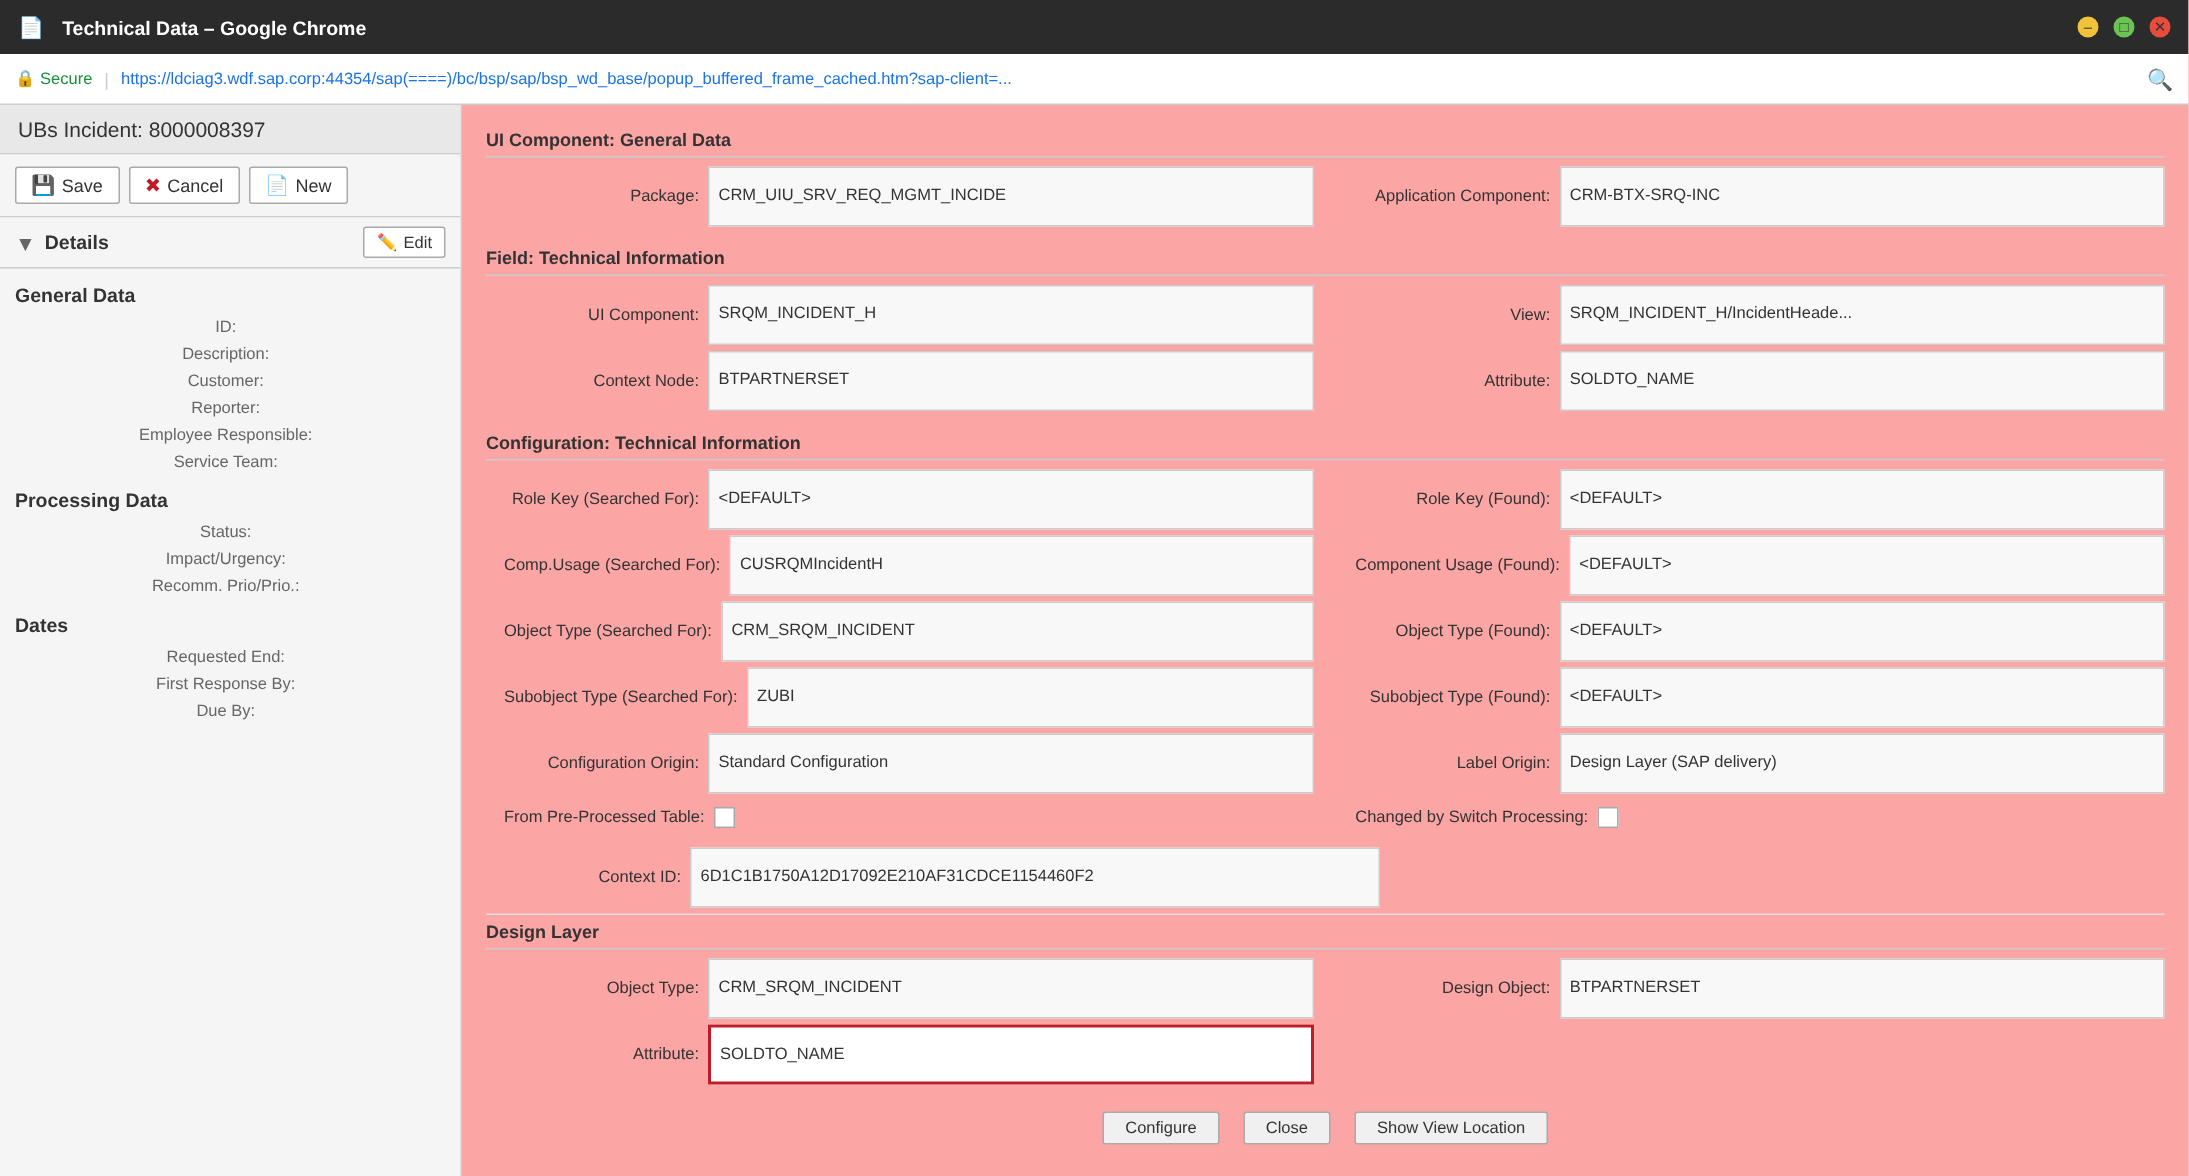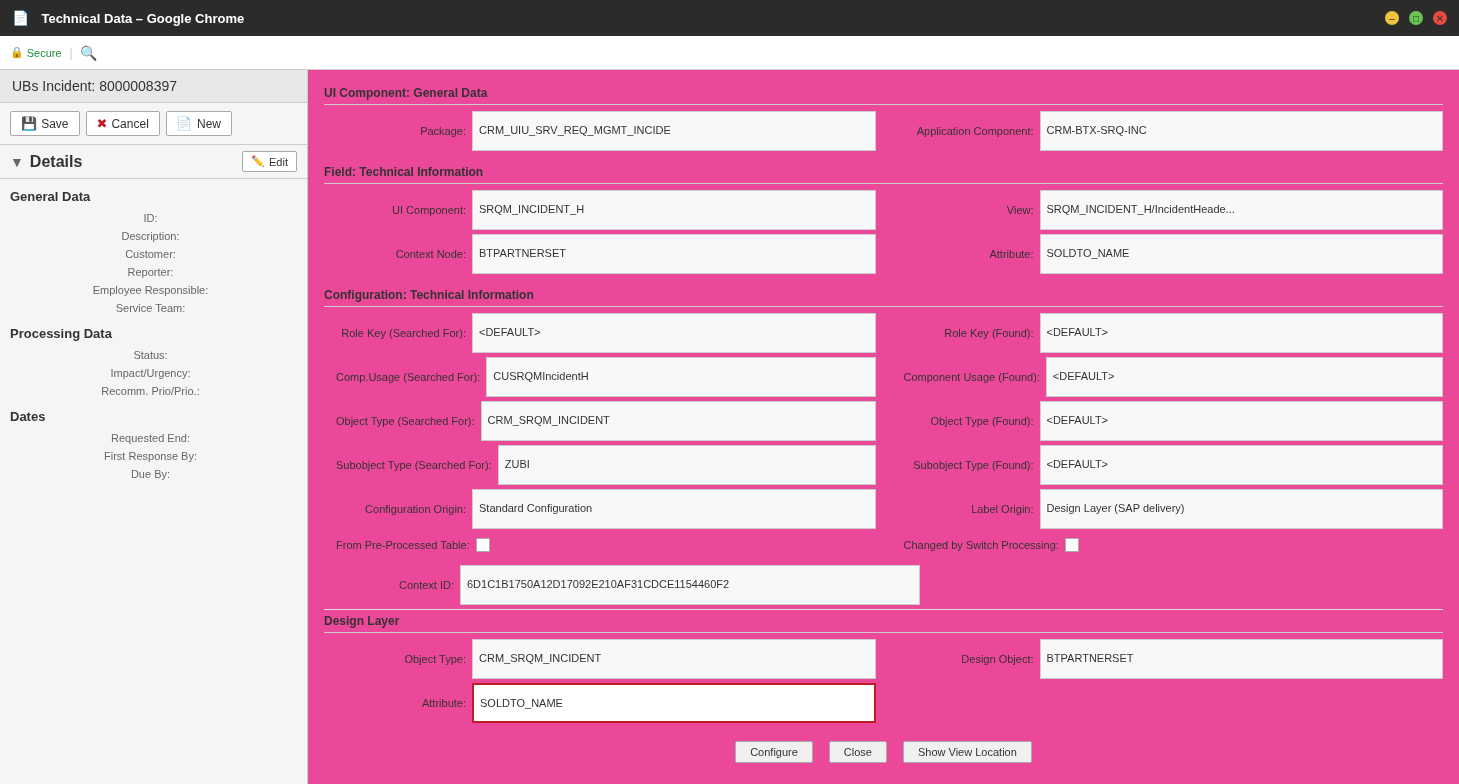--- a/index.html
+++ b/index.html
@@ -85,21 +85,21 @@
     .new-icon { color: #666; }
 
     .section-nav {
       display: flex;
       align-items: center;
       padding: 6px 10px;
       border-bottom: 1px solid #ccc;
       background: #f5f5f5;
     }
     .chevron { font-size: 14px; color: #666; margin-right: 6px; cursor: pointer; }
-    .section-label { font-size: 16px; font-weight: bold; color: #333; flex: 1; }
+    .section-label { font-size: 13px; font-weight: bold; color: #333; flex: 1; }
     .edit-btn {
       display: flex;
       align-items: center;
       gap: 4px;
       padding: 3px 8px;
       border: 1px solid #aaa;
       background: #fff;
       cursor: pointer;
       font-size: 11px;
       color: #333;
@@ -123,21 +123,21 @@
       color: #666;
       font-size: 11px;
       width: 100%;
       padding-right: 6px;
       padding-top: 2px;
     }
 
     
     .right-panel {
       flex: 1;
-      background: #ec4899;
+      background: #fca5a5;
       overflow-y: auto;
       display: flex;
       flex-direction: column;
     }
 
     .popup-content {
       padding: 10px 16px;
       flex: 1;
     }
 
@@ -250,20 +250,21 @@
     <button class="browser-btn btn-close">✕</button>
   </div>
 </div>
 
 <div class="address-bar">
   <span class="secure-badge">
     <span class="lock-icon">🔒</span>
     <span>Secure</span>
   </span>
   <span class="separator">|</span>
+  <span class="url-text">https://ldciag3.wdf.sap.corp:44354/sap(====)/bc/bsp/sap/bsp_wd_base/popup_buffered_frame_cached.htm?sap-client=...</span>
   <span class="search-icon-addr">🔍</span>
 </div>
 
 <div class="main-layout">
 
   <div class="left-panel">
 
     <div class="incident-header">UBs Incident: 8000008397</div>
 
     <div class="toolbar">

